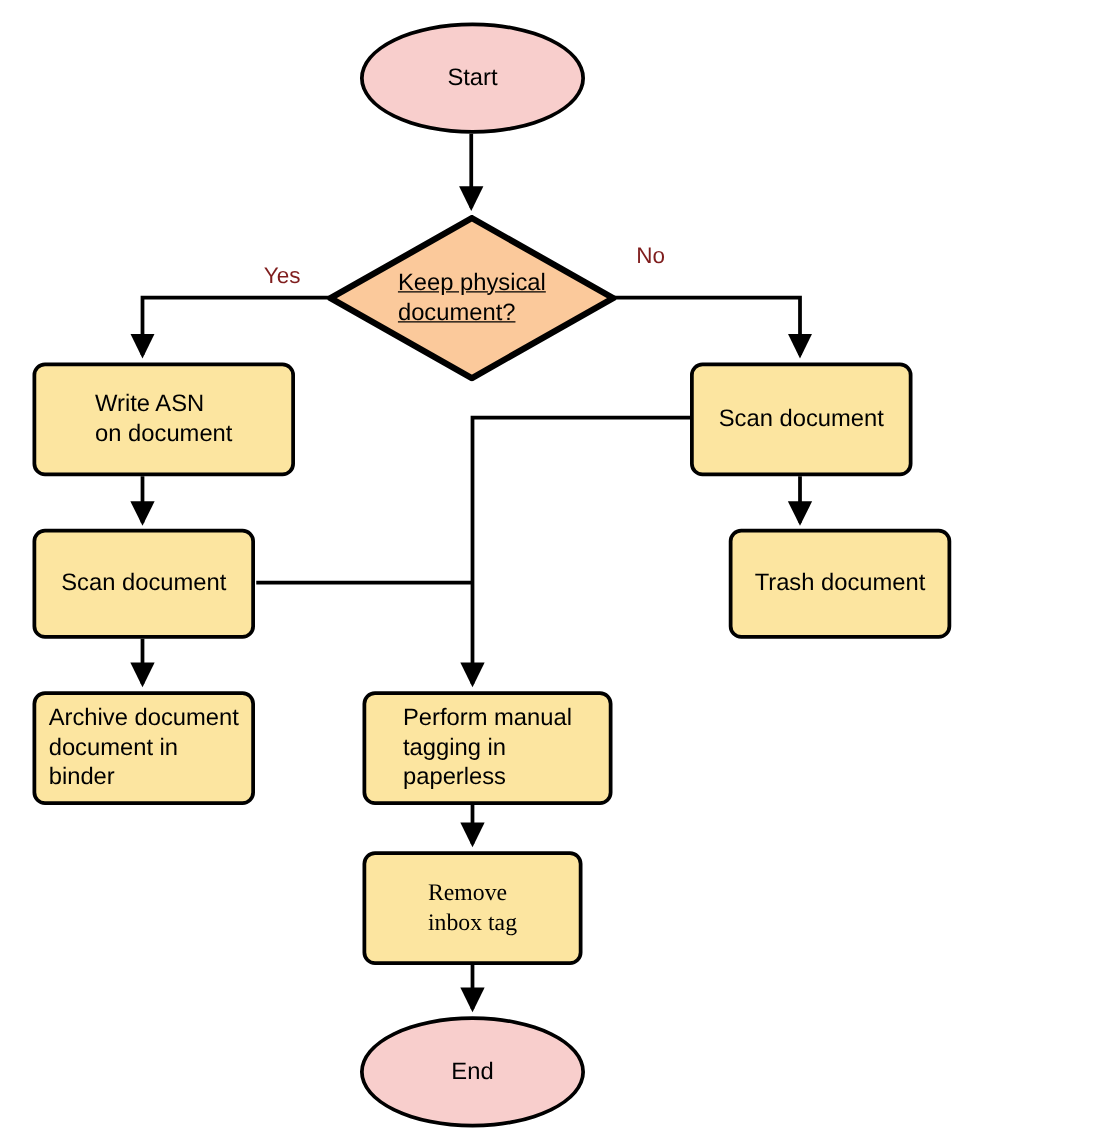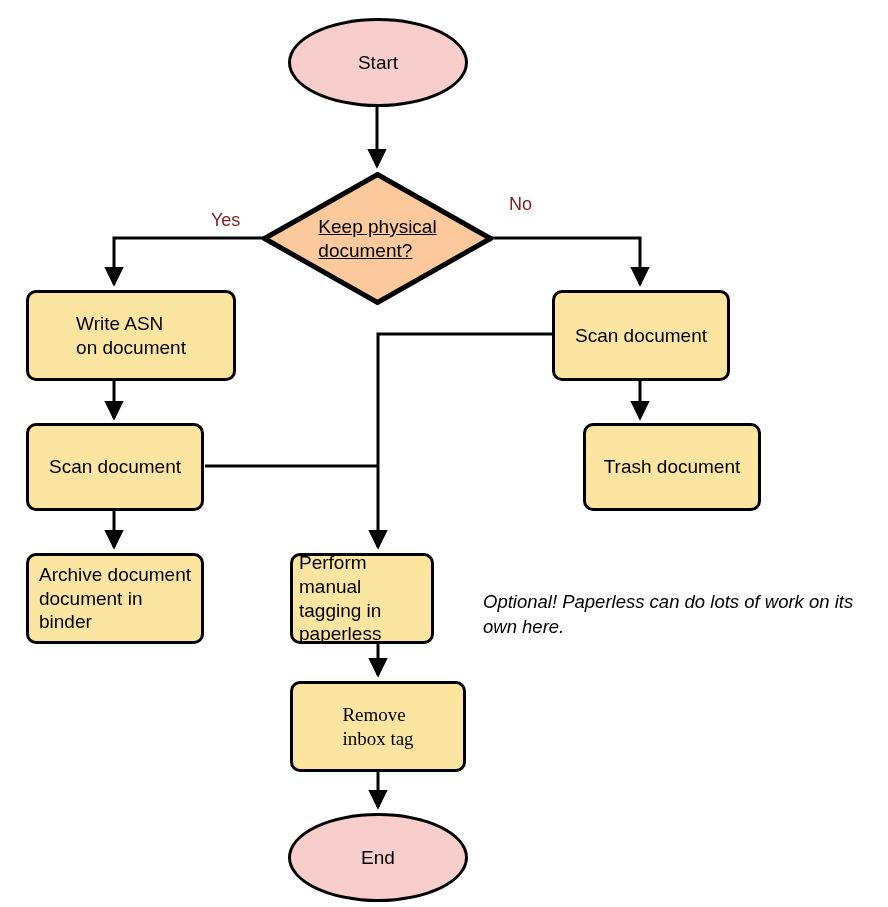--- a/index.html
+++ b/index.html
@@ -152,30 +152,29 @@
   </div>
 
   <div class="node node-process" style="left:552px; top:290px; width:178px; height:91px;">
     <span class="label">Scan document</span>
   </div>
 
   <div class="node node-process" style="left:552px; top:423px; width:178px; height:88px;margin-left:31px;">
     <span class="label">Trash document</span>
   </div>
 
-  <div class="node node-process" style="left:290px; top:553px; width:144px; height:91px;">
+  <div class="node node-process" style="left:290px; top:553px; width:200px; height:91px;">
     <span class="label">Perform manual
 tagging in
 paperless</span>
   </div>
 
   <div class="node node-process" style="left:290px; top:681px; width:176px; height:91px;font-family:Liberation Serif, serif;">
     <span class="label">Remove
 inbox tag</span>
   </div>
 
   <div class="node node-terminal" style="left:288px; top:813px; width:180px; height:89px;">
     <span class="label">End</span>
   </div>
 
-  <div class="annotation" style="left:483px; top:590px; width:400px;">Optional! Paperless can do lots of work on its own here.</div>
 
 </div>
 
 </body></html>

